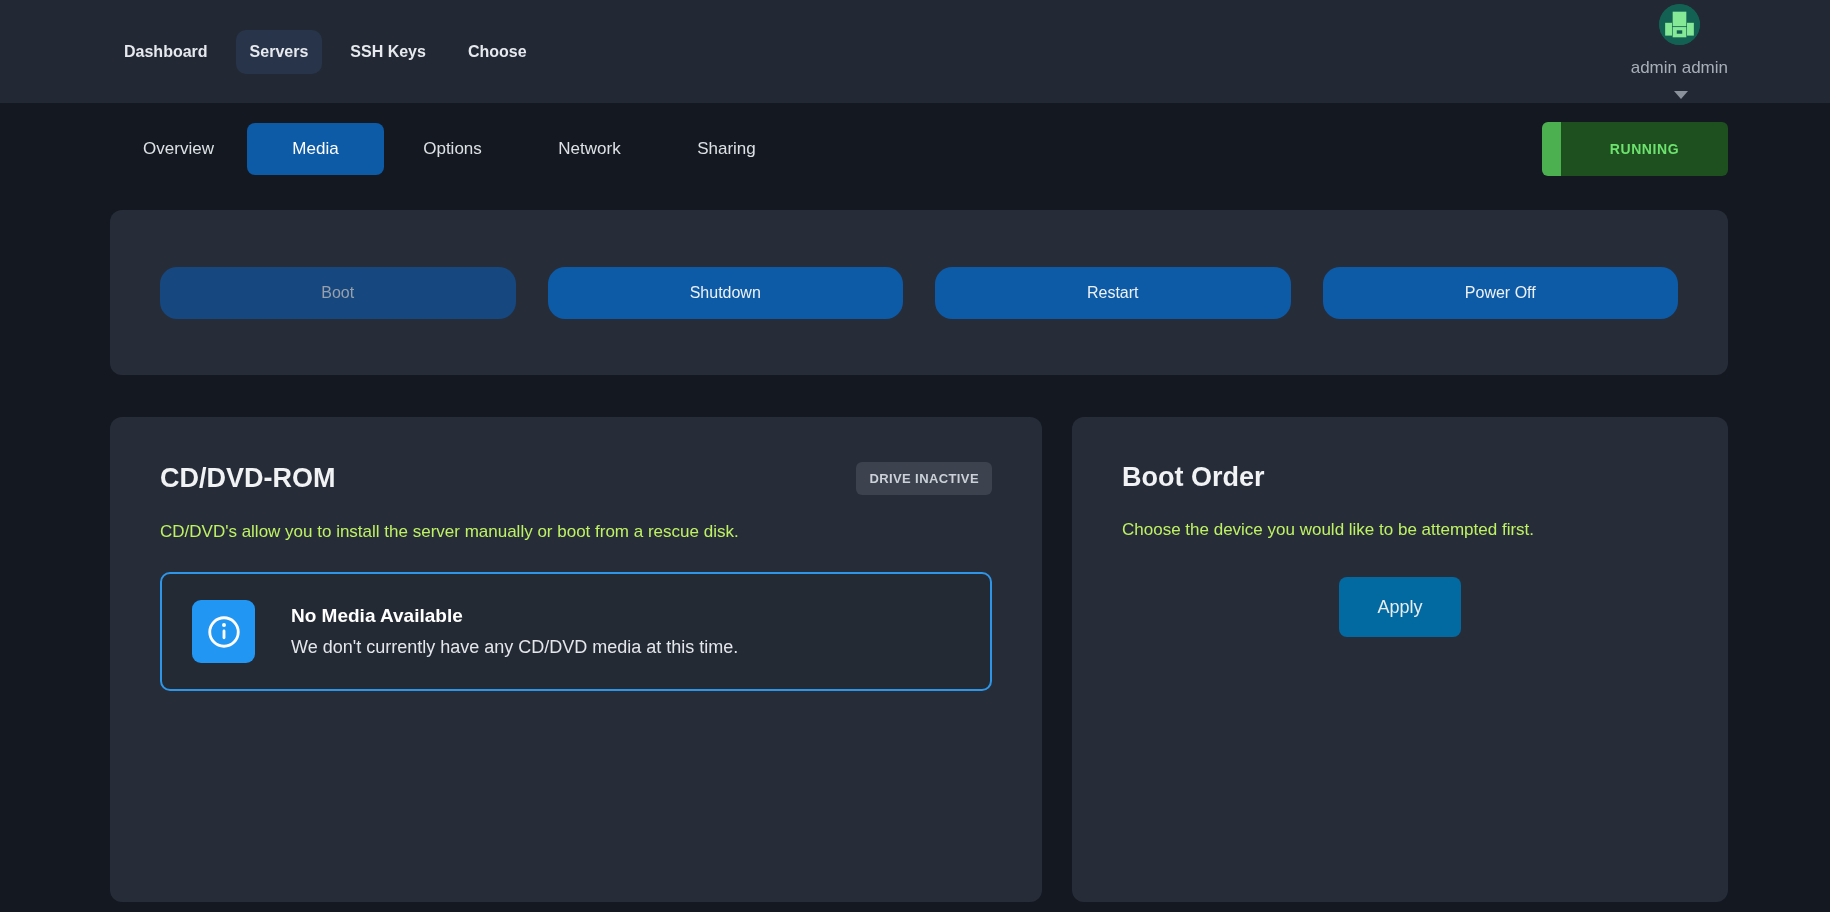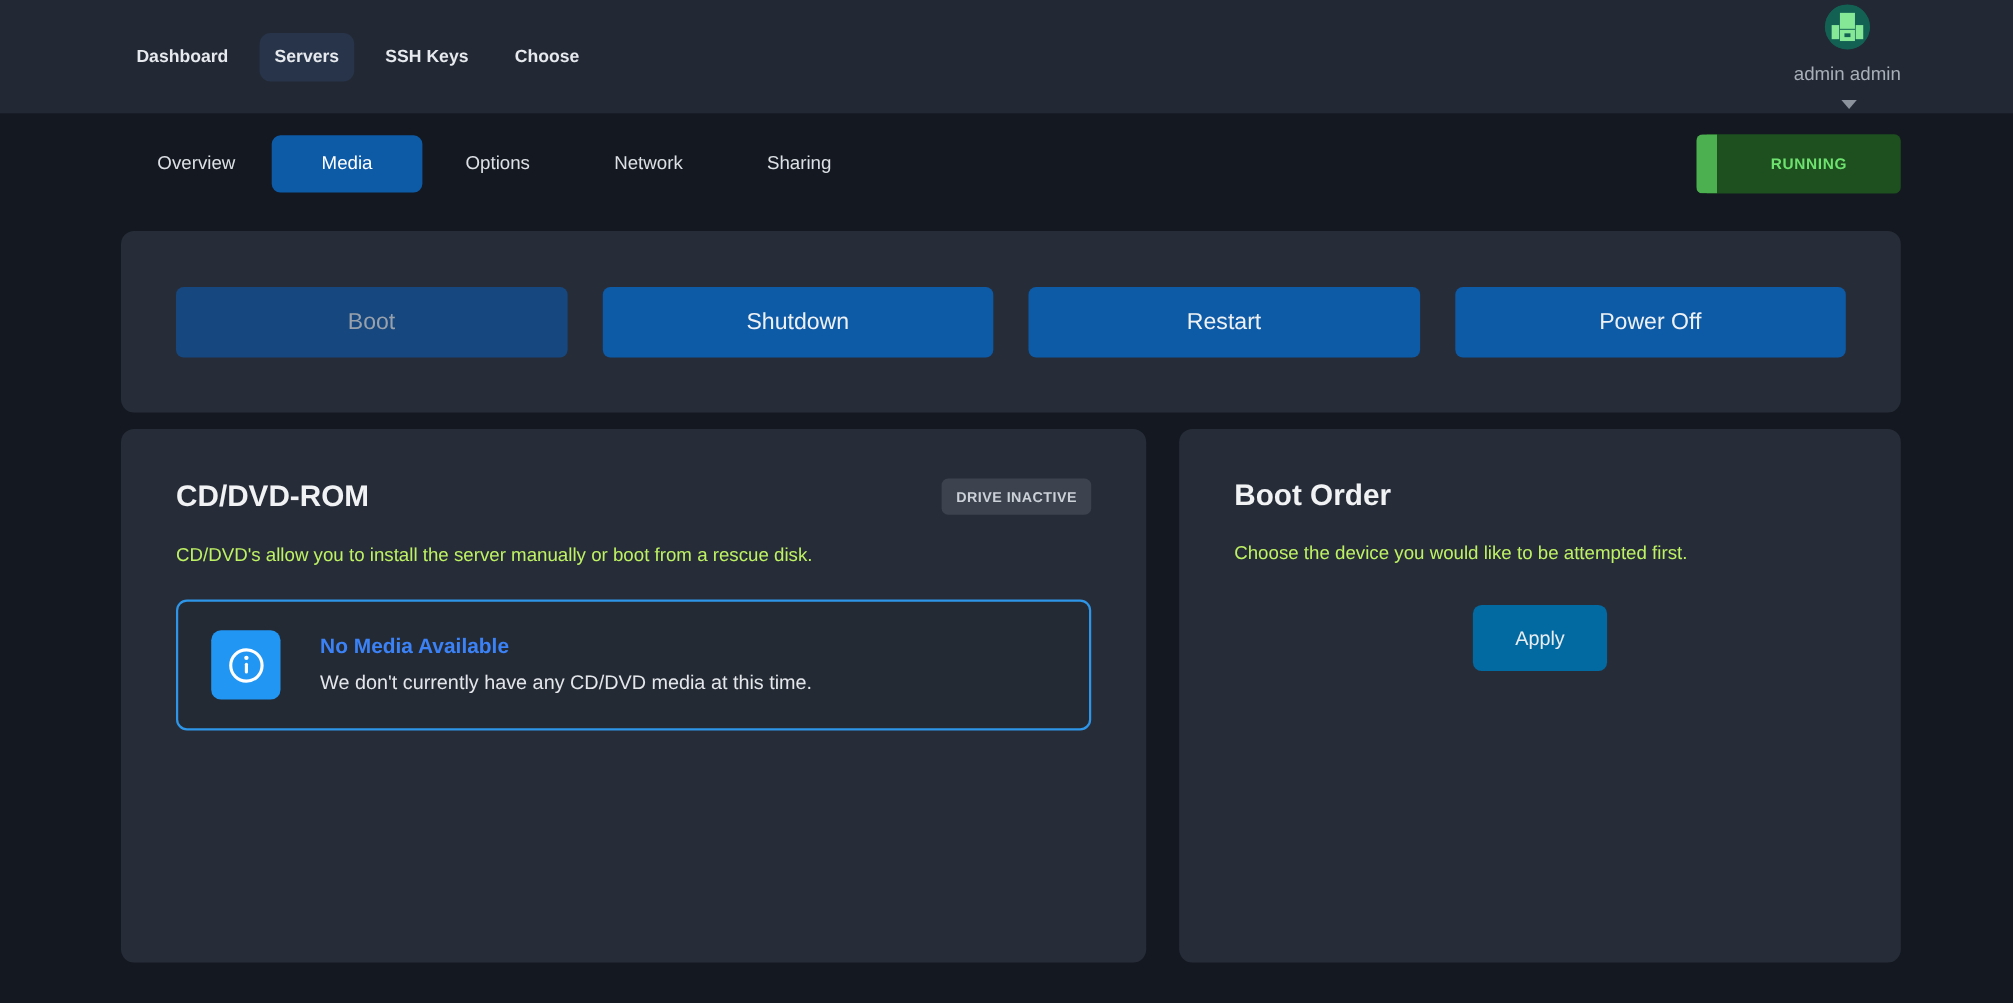--- a/index.html
+++ b/index.html
@@ -54,28 +54,28 @@
   .status-badge span {
     color:#6ee26e; font-size:14px; font-weight:700; letter-spacing:0.6px;
   }
 
   
   .actions-panel {
     margin-top:33px; background:#272d38; border-radius:12px;
     height:165px; display:flex; align-items:center; padding:0 50px; gap:32px;
   }
   .action-btn {
-    flex:1; height:64px; border:none; border-radius:7px;
-    background:#0d5aa7; color:#eef1f4; font-size:21px;
+    flex:1; height:52px; border:none; border-radius:17px;
+    background:#0d5aa7; color:#eef1f4; font-size:16px;
     font-family:"Liberation Sans", sans-serif; cursor:pointer;
   }
   .action-btn.disabled { background:#16477e; color:#97a0ab; }
 
   
-  .cards-row { margin-top:15px; display:flex; gap:30px; }
+  .cards-row { margin-top:42px; display:flex; gap:30px; }
   .card { background:#272d38; border-radius:12px; height:485px; padding:45px 50px; }
   .card.cdrom { width:932px; }
   .card.bootorder { width:656px; }
 
   .card-header { display:flex; align-items:center; justify-content:space-between; }
   .card-title { font-size:27px; font-weight:700; color:#f0f2f4; }
   .drive-badge {
     background:#3c434e; color:#ccd1d8; border-radius:6px;
     font-size:13px; font-weight:700; letter-spacing:0.4px;
     padding:9px 13px; white-space:nowrap;
@@ -85,21 +85,21 @@
   
   .alert {
     margin-top:30px; border:2px solid #2e96e8; border-radius:10px;
     background:#242a34; height:119px;
     display:flex; align-items:center; padding:0 30px; gap:36px;
   }
   .alert-icon {
     width:63px; height:63px; border-radius:9px; background:#2196f3;
     display:flex; align-items:center; justify-content:center; flex:0 0 auto;
   }
-  .alert-title { font-size:19px; font-weight:700; color:#3b82f6; }
+  .alert-title { font-size:19px; font-weight:700; color:#ffffff; }
   .alert-msg { margin-top:10px; font-size:18px; color:#e3e6ea; }
 
   
   .devices-row {
     margin-top:48px; display:flex; align-items:center; justify-content:center; gap:48px;
   }
   .device-tile {
     width:132px; height:131px; border-radius:9px; background:#0d5aa7;
     display:flex; flex-direction:column; align-items:center; justify-content:center;
     gap:12px; cursor:pointer;

